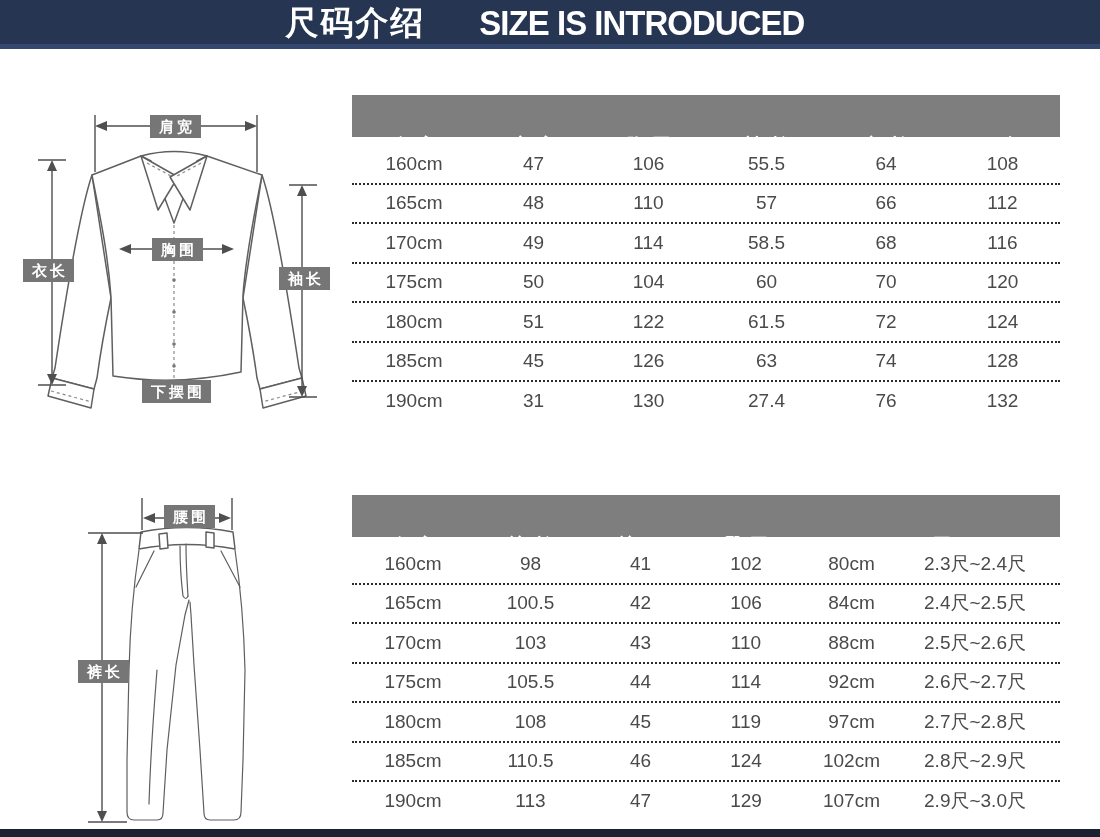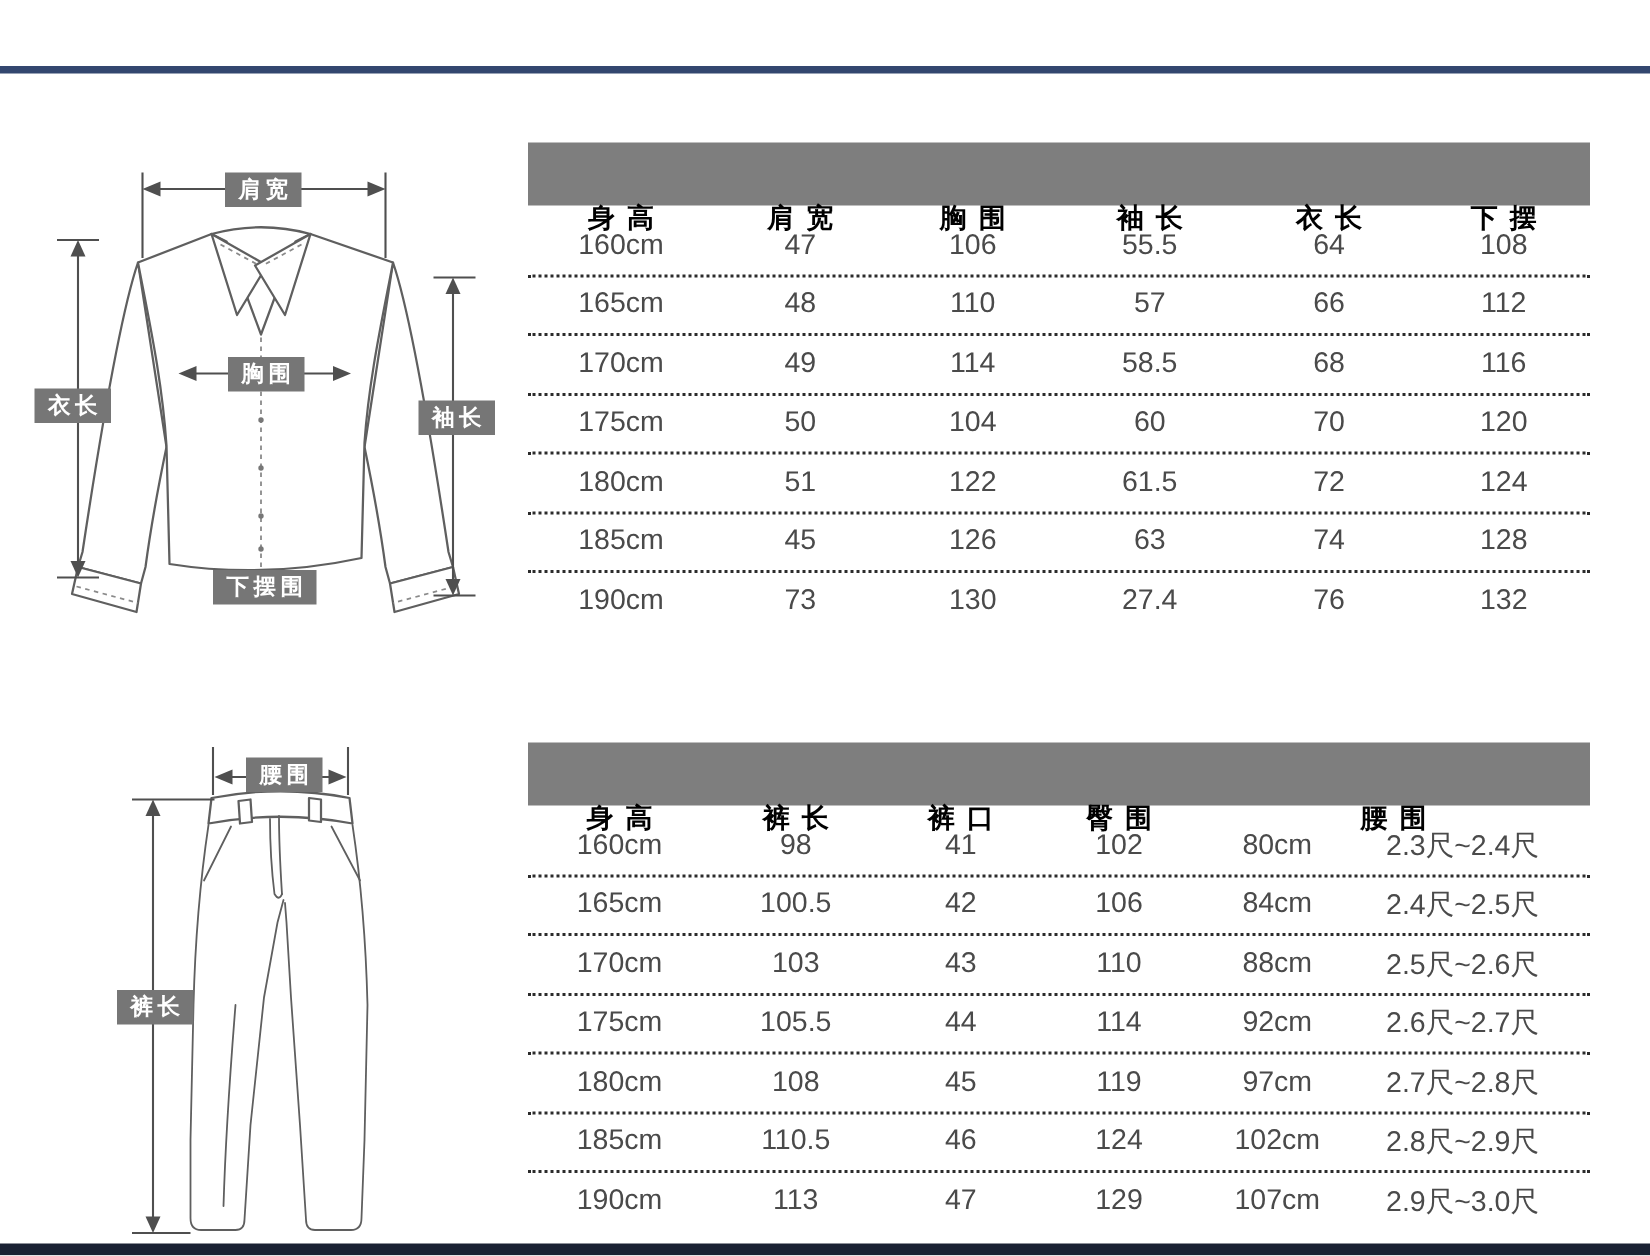--- a/index.html
+++ b/index.html
@@ -33,35 +33,39 @@
   .badge-hem     {left:142px;top:380px;}
   .badge-waist   {left:164px;top:505px;}
   .badge-plength {left:78px; top:660px;}
   
   .size-table{position:absolute;left:352px;width:708px;}
   #shirt-table{top:95px;}
   #pants-table{top:495px;}
   .thead{display:grid;height:42px;align-items:center;background:var(--table-header-bg,#7e7e7e);}
   #shirt-table .thead{grid-template-columns:124px 115px 115px 121px 118px 1fr;}
   #pants-table .thead{grid-template-columns:122px 113px 107px 104px 1fr;}
-  .th{color:#000000;font-size:18px;font-weight:bold;text-align:center;letter-spacing:.45em;text-indent:.45em;margin-top:38px;}
+  .th{color:#ffffff;font-size:18px;font-weight:bold;text-align:center;letter-spacing:.45em;text-indent:.45em;margin-top:38px;}
   .tbody{margin-top:8px;}
   .tr{display:grid;height:37.5px;align-items:center;}
   #shirt-table .tr{grid-template-columns:124px 115px 115px 121px 118px 115px;}
   #pants-table .tr{grid-template-columns:122px 113px 107px 104px 107px 140px;}
   .tr:not(:last-child){border-bottom:2px dotted var(--dotted,#2b2b2b);}
   .td{text-align:center;font-size:19px;color:var(--table-text,#4a4a4a);}
   
   .bottom-bar{position:absolute;left:0;bottom:0;width:100%;height:8px;background:var(--bottom-bar,#1a2133);}
 </style>
 </head>
 <body style="--banner-bg: #263552; --banner-strip: #33476f; --table-header-bg: #7e7e7e; --table-text: #4a4a4a; --badge-bg: #767676; --line-art: #5f5f5f; --arrow: #4f4f4f; --dotted: #2b2b2b; --bottom-bar: #1a2133;">
 
 <div class="page">
 
+  <header class="banner">
+    <span class="banner-cn">尺码介绍</span>
+    <span class="banner-en">SIZE IS INTRODUCED</span>
+  </header>
   <div class="banner-strip"></div>
 
   <svg id="shirt-svg" class="figure-svg" width="350" height="360" viewBox="0 0 350 360">
 
     <path class="garment" d="M92,115 C80,150 66,235 55,308 L52,318 L94,329 L97,318 C101,288 106,262 111,238 Z"></path>
     <path class="garment" d="M262,115 C274,150 288,235 299,308 L302,318 L260,329 L257,318 C253,288 248,262 243,238 Z"></path>
 
     <path class="garment" d="M92,115 C99,152 108,192 111,237 L113,316 Q176,326 241,312 L243,235 C246,192 255,152 262,115 L207,96 L197,101 L174,163 L151,101 L141,96 Z"></path>
 
     <path class="garment" d="M52,318 L94,329 L91,348 L48,336 Z"></path>
@@ -166,21 +170,21 @@
         <div class="tr">
           <div class="td">185cm</div>
           <div class="td">45</div>
           <div class="td">126</div>
           <div class="td">63</div>
           <div class="td">74</div>
           <div class="td">128</div>
         </div>
         <div class="tr">
           <div class="td">190cm</div>
-          <div class="td">73</div>
+          <div class="td">31</div>
           <div class="td">130</div>
           <div class="td">27.4</div>
           <div class="td">76</div>
           <div class="td">132</div>
         </div>
       </div>
   </div>
 
   <svg id="pants-svg" class="figure-svg" width="350" height="377" viewBox="0 0 350 377">
 

